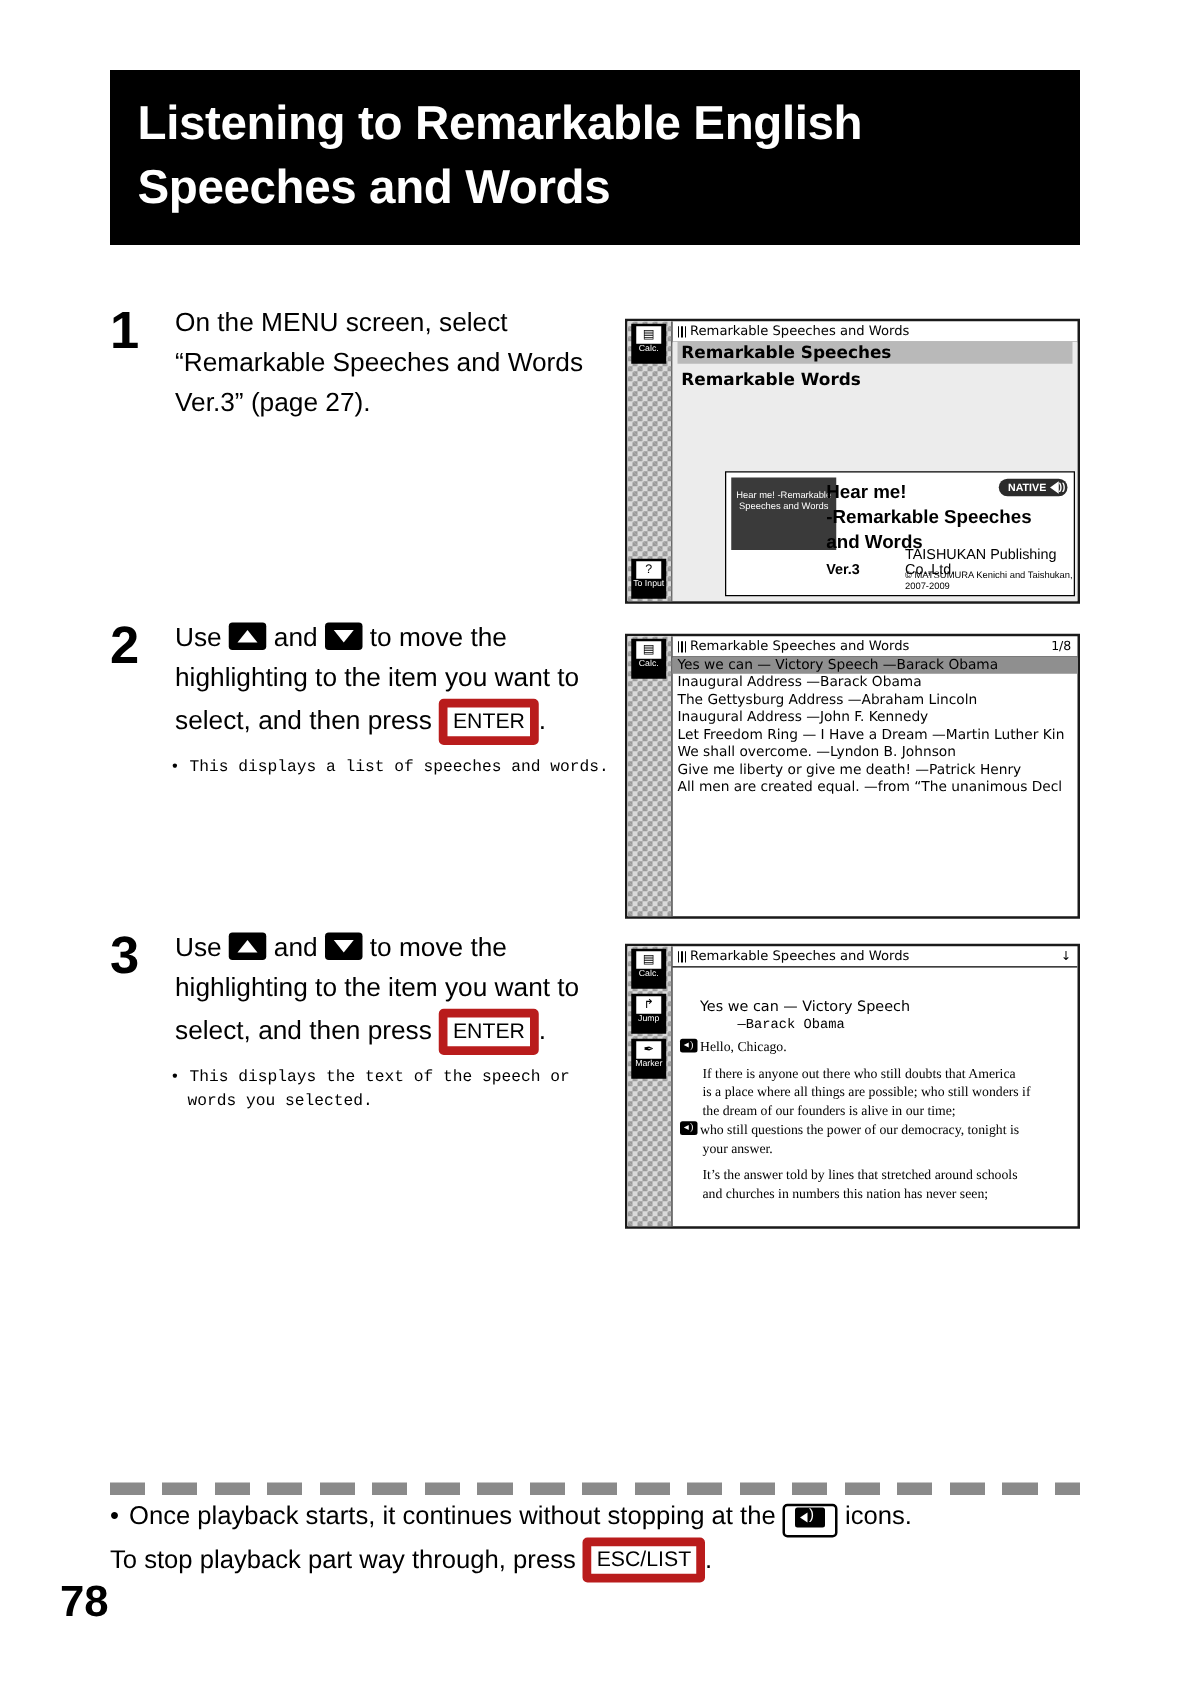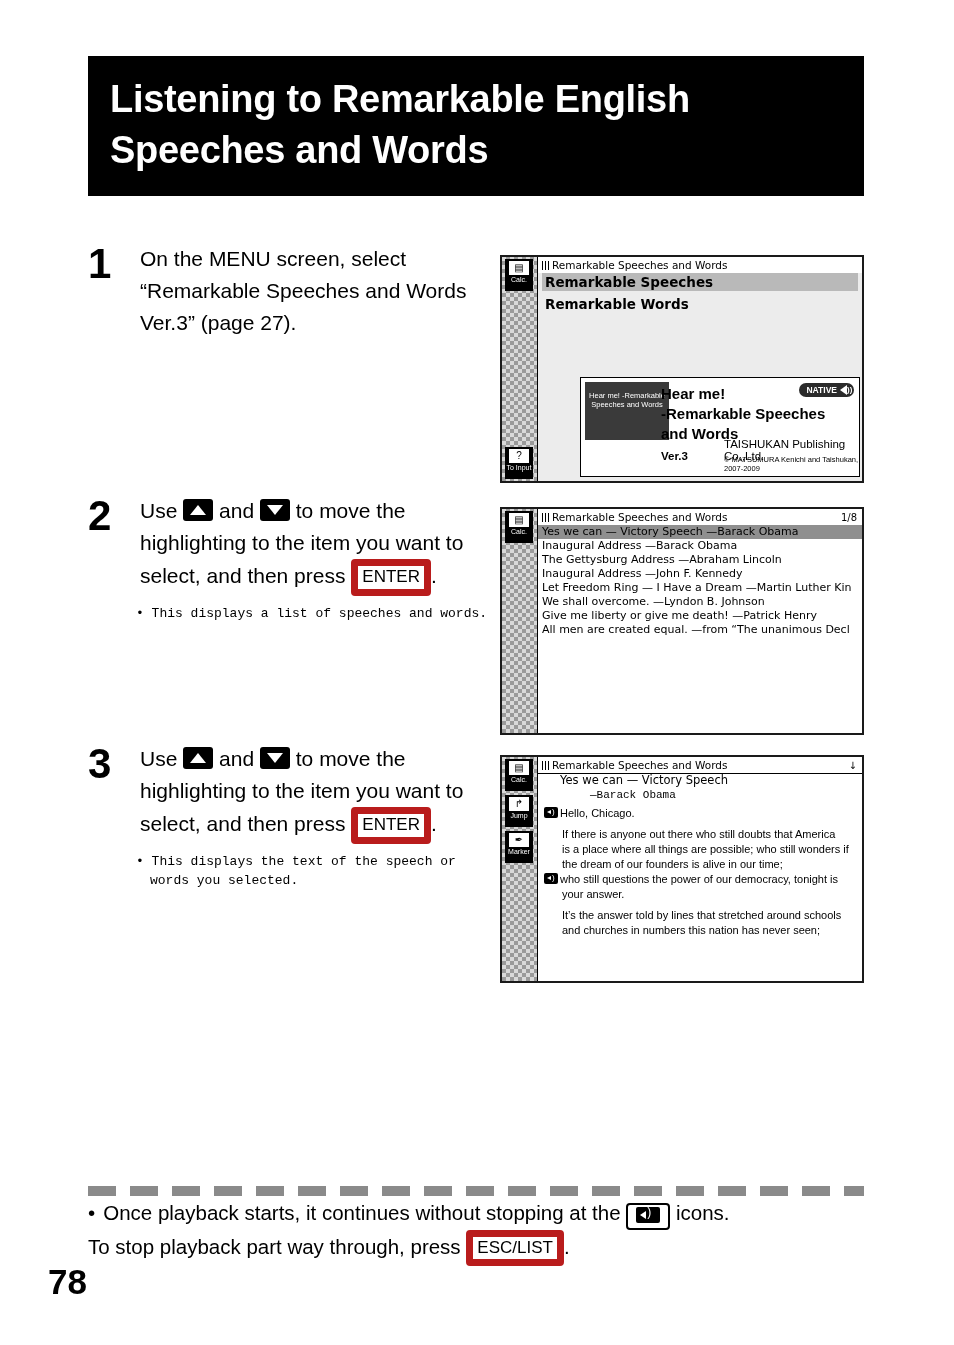--- a/index.html
+++ b/index.html
@@ -238,32 +238,32 @@
   .s2-row {
     font-size: 11px;
     line-height: 14px;
     padding-left: 4px;
     white-space: nowrap;
     font-family: "DejaVu Sans", sans-serif;
   }
   .s2-row.sel { background: #8f8f8f; color: #000; }
 
   
-  .s3-body { position: absolute; inset: 16px 0 0 0; }
+  .s3-body { position: absolute; inset: 16px 0 0 0; margin-top: 25px; }
   .s3-title {
     font-size: 11.5px; line-height: 15px; padding-left: 22px;
     white-space: nowrap; font-family: "DejaVu Sans", sans-serif;
   }
   .s3-author {
     font-size: 11px; line-height: 14px; padding-left: 52px;
     font-family: Liberation Mono, monospace;
   }
   .s3-para {
     font-size: 11px; line-height: 15px;
-    font-family: Liberation Sans, sans-serif;
+    font-family: Liberation Serif, serif;
     padding-left: 6px;
     white-space: nowrap;
   }
   .s3-indent { padding-left: 24px; }
   .audio-ico {
     display: inline-block;
     width: 14px; height: 11px;
     background: #000; color: #fff;
     border-radius: 2px;
     font-size: 8px; line-height: 11px;

